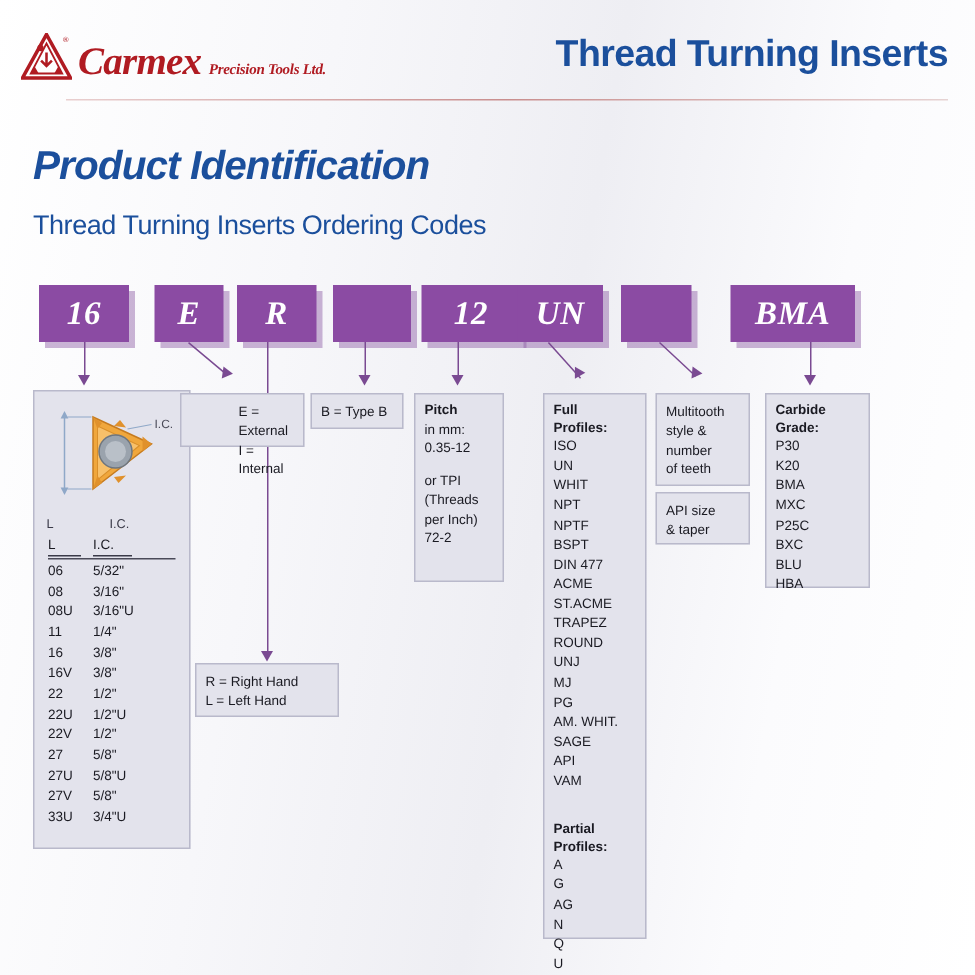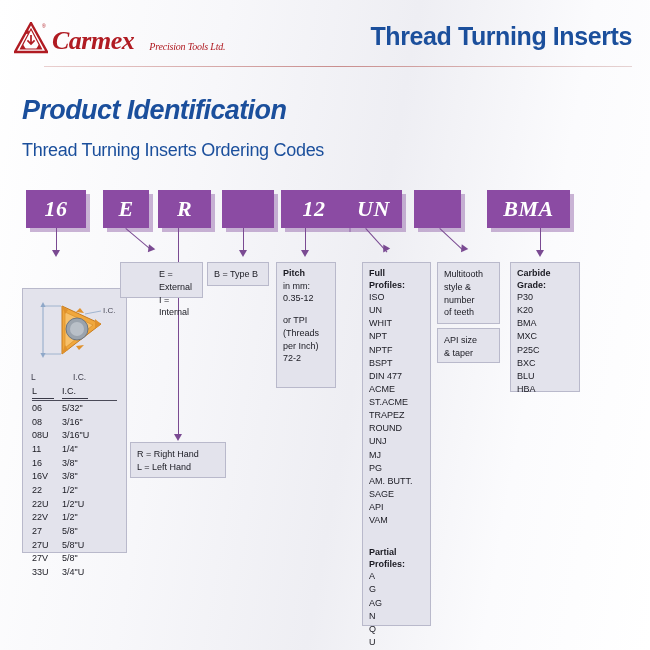--- a/index.html
+++ b/index.html
@@ -14,22 +14,22 @@
     position:absolute;inset:0;
     background:linear-gradient(100deg,#ffffff 0%,#f7f7fa 30%,#eeeef3 55%,#fbfbfd 78%,#ffffff 100%);
   }
 
   
   .header{position:absolute;left:0;top:0;width:650px;height:72px;}
   .logo-wrap{position:absolute;left:14px;top:22px;display:flex;align-items:flex-end;justify-content:space-between;}
   .logo-mark{width:34px;height:32px;position:relative;margin-right:4px;}
   .logo-text{font-family:"Liberation Serif",serif;font-style:italic;font-weight:bold;
     font-size:26px;color:#b01b22;letter-spacing:-0.5px;line-height:1;}
-  .logo-sub{font-family:"Liberation Serif",serif;font-style:italic;font-weight:normal;
-    font-size:10px;color:#b01b22;margin-left:15px;margin-bottom:2px;letter-spacing:-0.2px;}
+  .logo-sub{font-family:"Liberation Serif",serif;font-style:italic;font-weight:bold;
+    font-size:10px;color:#b01b22;margin-left:5px;margin-bottom:2px;letter-spacing:-0.2px;}
   .header-title{position:absolute;right:18px;top:22px;
     font-size:25px;font-weight:bold;color:#1b4f9c;letter-spacing:-0.4px;}
   .header-rule{position:absolute;left:44px;top:66px;width:588px;height:1px;
     background:linear-gradient(90deg,#e9cfcf,#c98e8e,#e6d3d3);}
 
   
   .title-main{position:absolute;left:22px;top:95px;font-size:27px;font-weight:bold;
     font-style:italic;color:#1b4f9c;letter-spacing:-0.6px;}
   .title-sub{position:absolute;left:22px;top:140px;font-size:18px;font-weight:normal;
     color:#1b4f9c;letter-spacing:-0.3px;}
@@ -139,21 +139,21 @@
 
   <div class="diag" style="left:366px;top:228px;width:32px;transform:rotate(48deg);"></div>
   <div class="diag-head" style="left:381px;top:246px;transform:rotate(30deg);"></div>
 
   <div class="diag" style="left:440px;top:228px;width:33px;transform:rotate(43deg);"></div>
   <div class="diag-head" style="left:459px;top:246px;transform:rotate(35deg);"></div>
 
   <div class="conn" style="left:540px;top:228px;width:1px;height:24px;"></div>
   <div class="arrow" style="left:536px;top:250px;"></div>
 
-  <div class="dbox" style="left:22px;top:260px;width:105px;height:265px;margin-top:28px;">
+  <div class="dbox" style="left:22px;top:260px;width:105px;height:306px;">
     <div class="pad" style="padding:3px 4px;">
       <div class="insert-pic">
         <svg width="96" height="76" viewBox="0 0 96 76">
 
           <line x1="16" y1="10" x2="16" y2="62" stroke="#8fa8c8" stroke-width="1"></line>
           <polygon points="16,8 13.4,13 18.6,13" fill="#8fa8c8"></polygon>
           <polygon points="16,64 13.4,59 18.6,59" fill="#8fa8c8"></polygon>
           <line x1="18" y1="12" x2="34" y2="12" stroke="#8fa8c8" stroke-width="0.8"></line>
           <line x1="18" y1="60" x2="34" y2="60" stroke="#8fa8c8" stroke-width="0.8"></line>
 
@@ -286,21 +286,21 @@
           <div class="list-line">NPTF</div>
           <div class="list-line">BSPT</div>
           <div class="list-line">DIN 477</div>
           <div class="list-line">ACME</div>
           <div class="list-line">ST.ACME</div>
           <div class="list-line">TRAPEZ</div>
           <div class="list-line">ROUND</div>
           <div class="list-line">UNJ</div>
           <div class="list-line">MJ</div>
           <div class="list-line">PG</div>
-          <div class="list-line">AM. BUTT.</div>
+          <div class="list-line">AM. WHIT.</div>
           <div class="list-line">SAGE</div>
           <div class="list-line">API</div>
           <div class="list-line">VAM</div>
         </div>
       <div class="hdr" style="margin-top:20px;">Partial</div>
       <div class="hdr">Profiles:</div>
       <div id="partial-profiles-list">
           <div class="list-line">A</div>
           <div class="list-line">G</div>
           <div class="list-line">AG</div>

